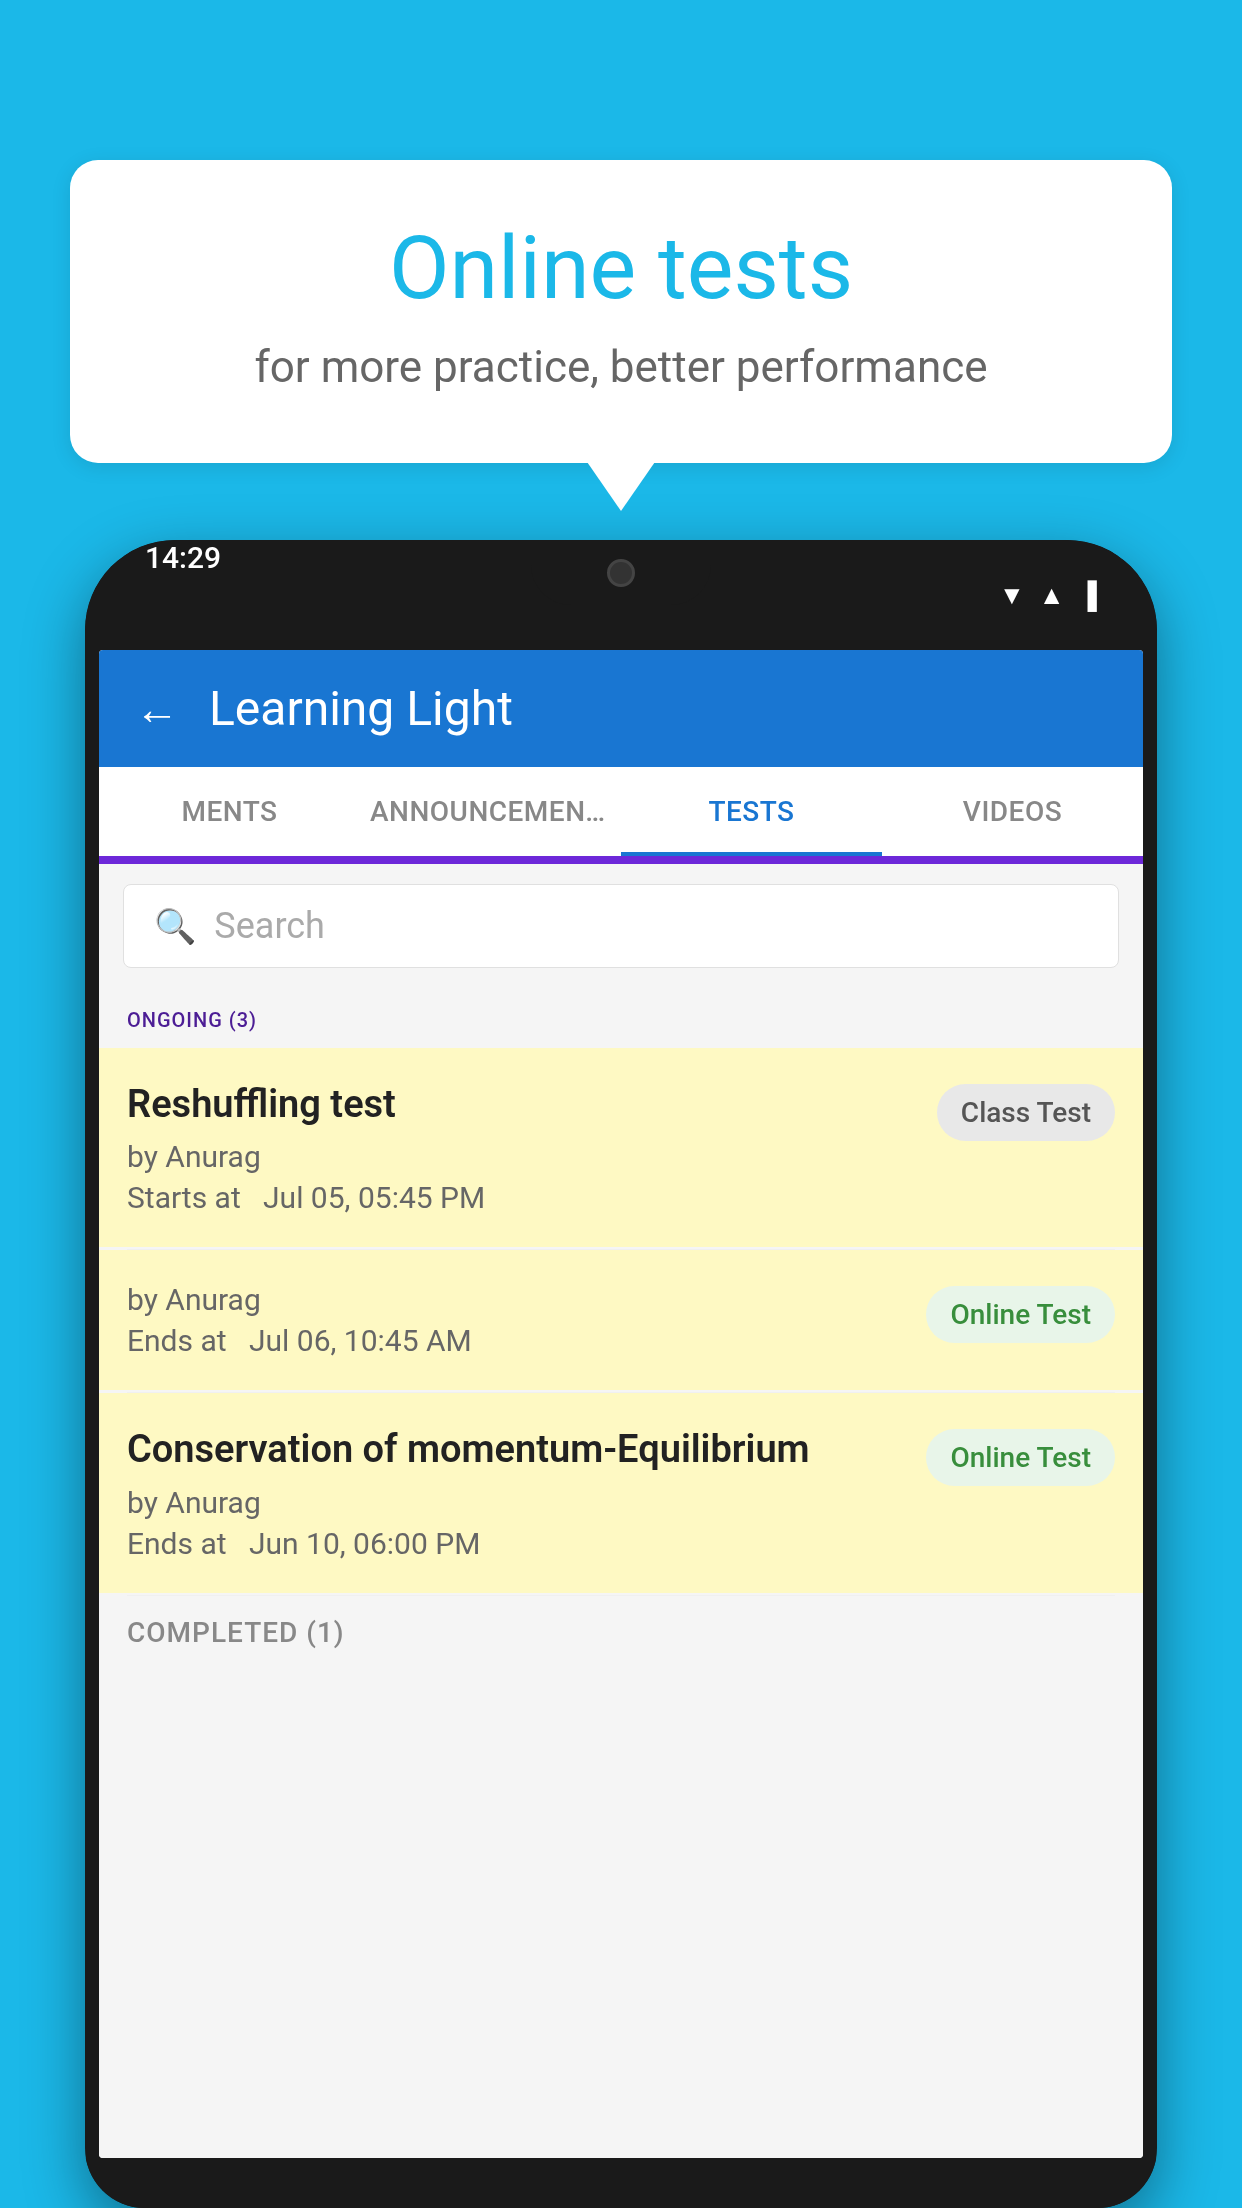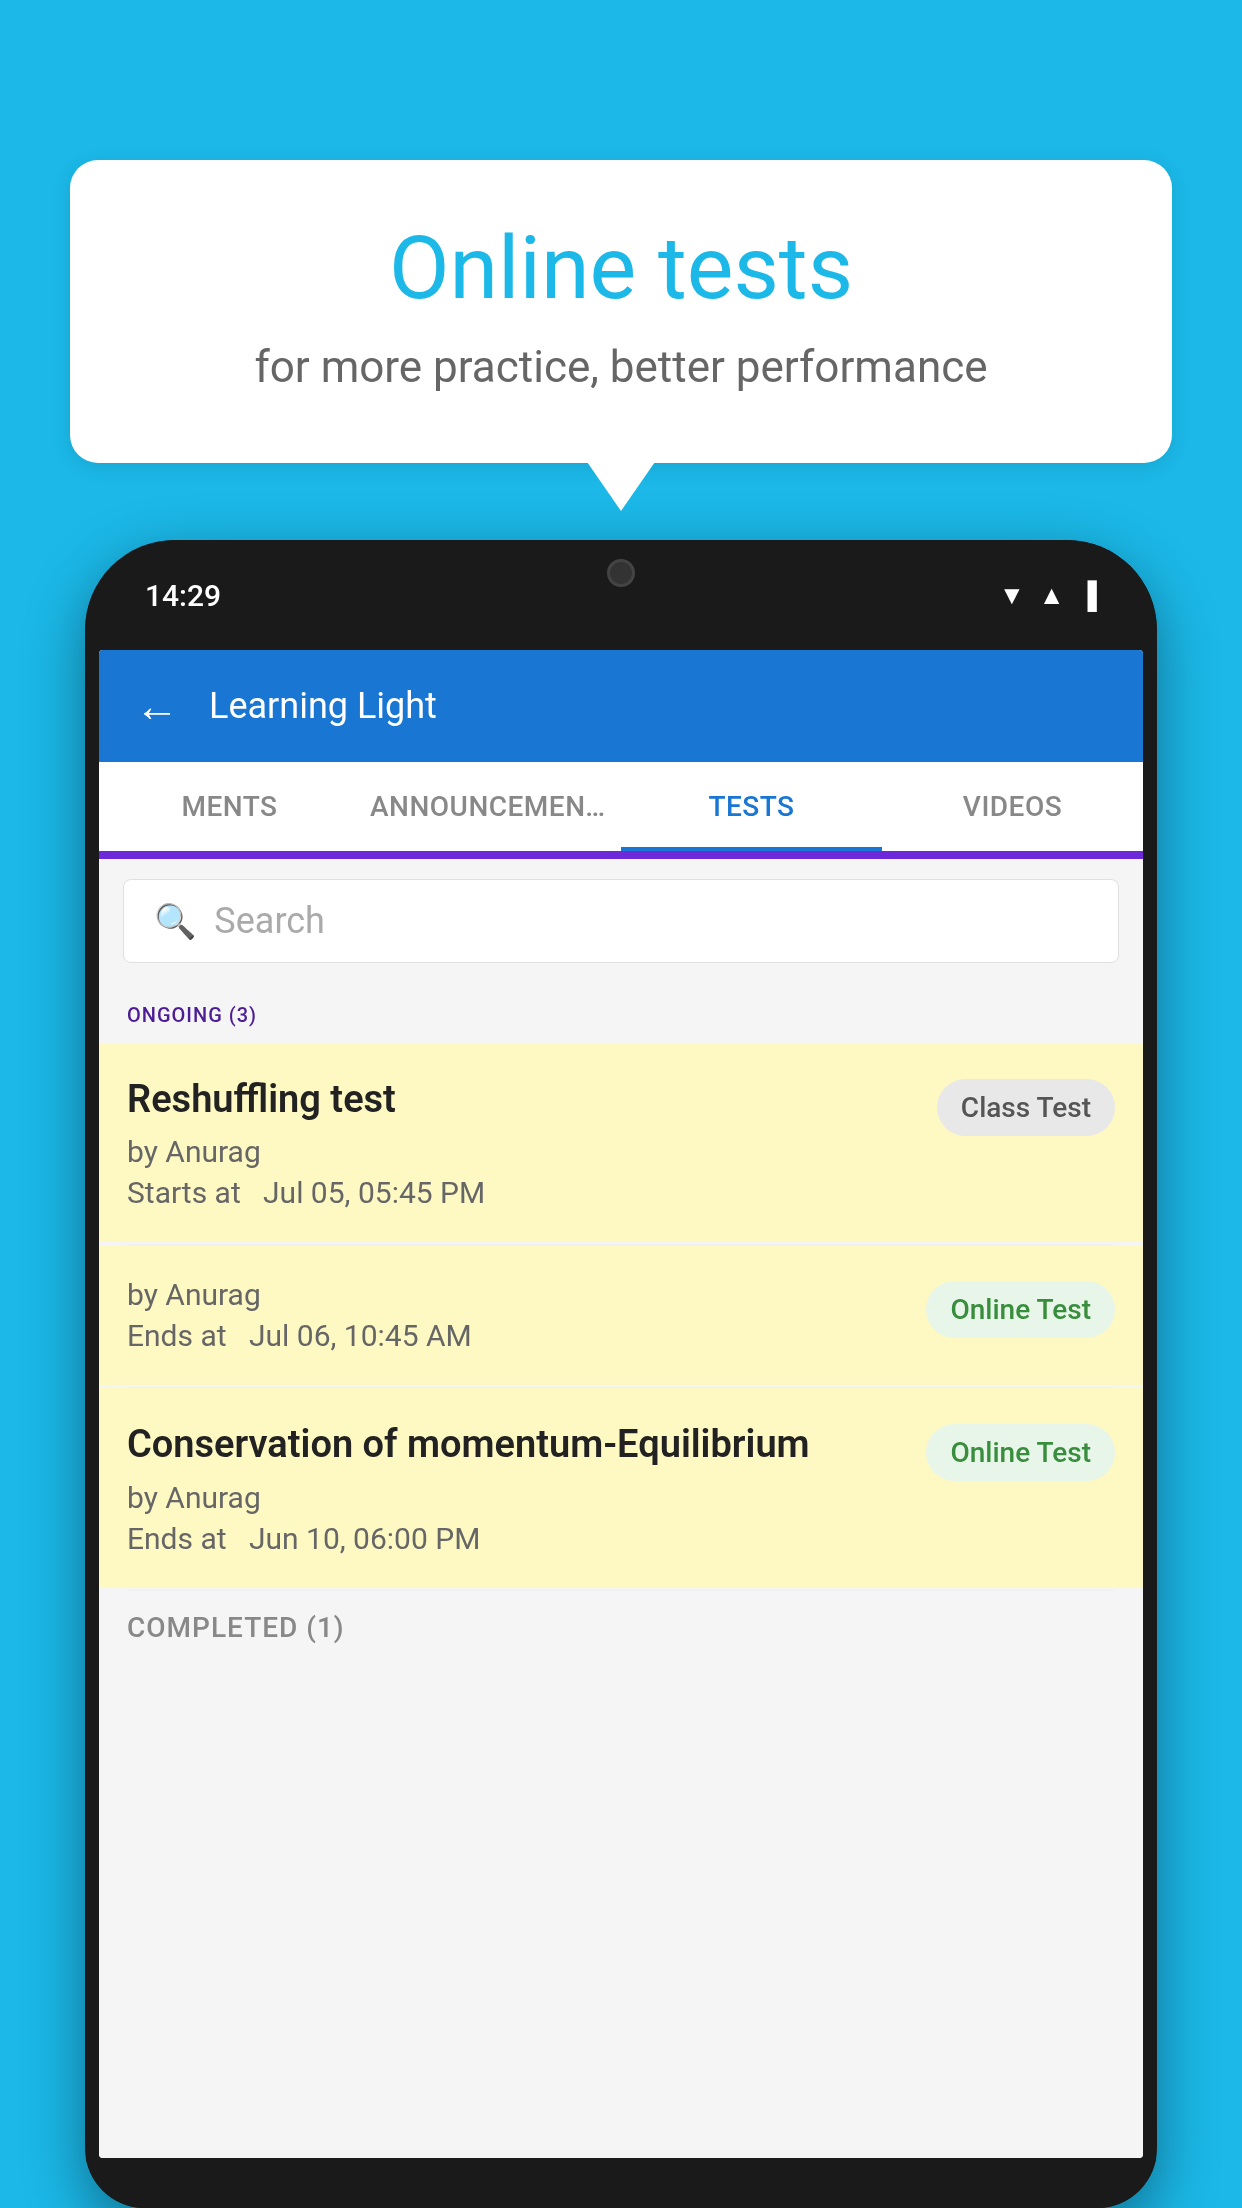--- a/index.html
+++ b/index.html
@@ -73,21 +73,20 @@
       padding: 0;
       overflow: hidden;
       box-shadow: 0 20px 60px rgba(0,0,0,0.4);
     }
 
     
     .phone-top-bar {
       background: #1a1a1a;
       height: 110px;
       display: flex;
-      align-items: center;
       justify-content: space-between;
       padding: 0 60px;
       position: relative;
       border-radius: 90px 90px 0 0;
     }
 
     .phone-notch {
       position: absolute;
       top: 0;
       left: 50%;
@@ -149,21 +148,21 @@
       flex-shrink: 0;
     }
 
     .back-arrow {
       color: white;
       font-size: 44px;
     }
 
     .app-title {
       color: white;
-      font-size: 36px;
+      font-size: 48px;
       font-weight: 400;
     }
 
     
     .tabs-bar {
       background: white;
       display: flex;
       border-bottom: 8px solid #6d28d9;
       flex-shrink: 0;
       overflow: hidden;

